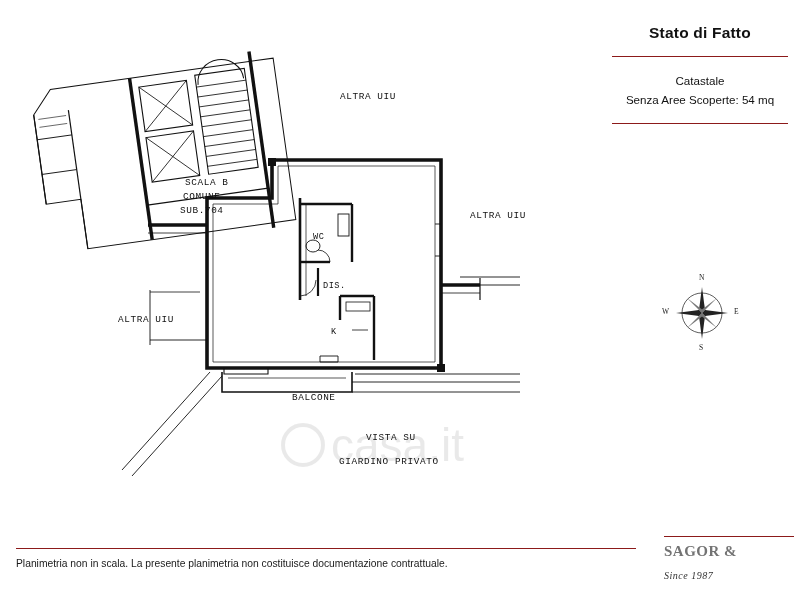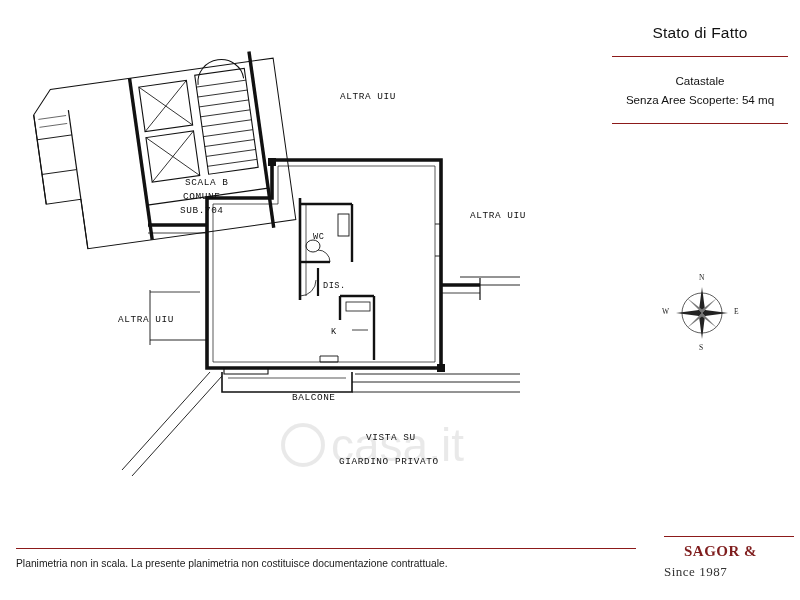--- a/index.html
+++ b/index.html
@@ -27,21 +27,21 @@
   
   #info-panel {
     position: absolute;
     left: 612px;
     top: 24px;
     width: 176px;
     text-align: center;
   }
   #panel-title {
     font-size: 15.5px;
-    font-weight: normal;
+    font-weight: bold;
     letter-spacing: 0.2px;
     color: #111;
     margin-bottom: 14px;
   }
   .hrule {
     height: 1px;
     background: #8c1a1a;
     width: 100%;
     margin: 0 auto;
   }
@@ -86,29 +86,29 @@
     background: #8c1a1a;
     width: 130px;
     margin-bottom: 6px;
   }
   #brand-line1, #brand-line2 {
     font-family: "Liberation Serif", serif;
     font-size: 15px;
     font-weight: bold;
     letter-spacing: 0.5px;
     line-height: 17px;
-    color: #7f1d1d;
-    margin-left: 20px;
+    color: #737373;
   }
   #brand-since {
     font-family: "Liberation Serif", serif;
-    font-size: 13px;
+    font-size: 10px;
     letter-spacing: 0.5px;
     color: #333;
-    margin-top: 4px;
+    margin-top: 10px;
+    font-style: italic;
   }
 
   
   #footer-rule {
     position: absolute;
     left: 16px;
     top: 548px;
     width: 620px;
     height: 1px;
     background: #8c1a1a;

